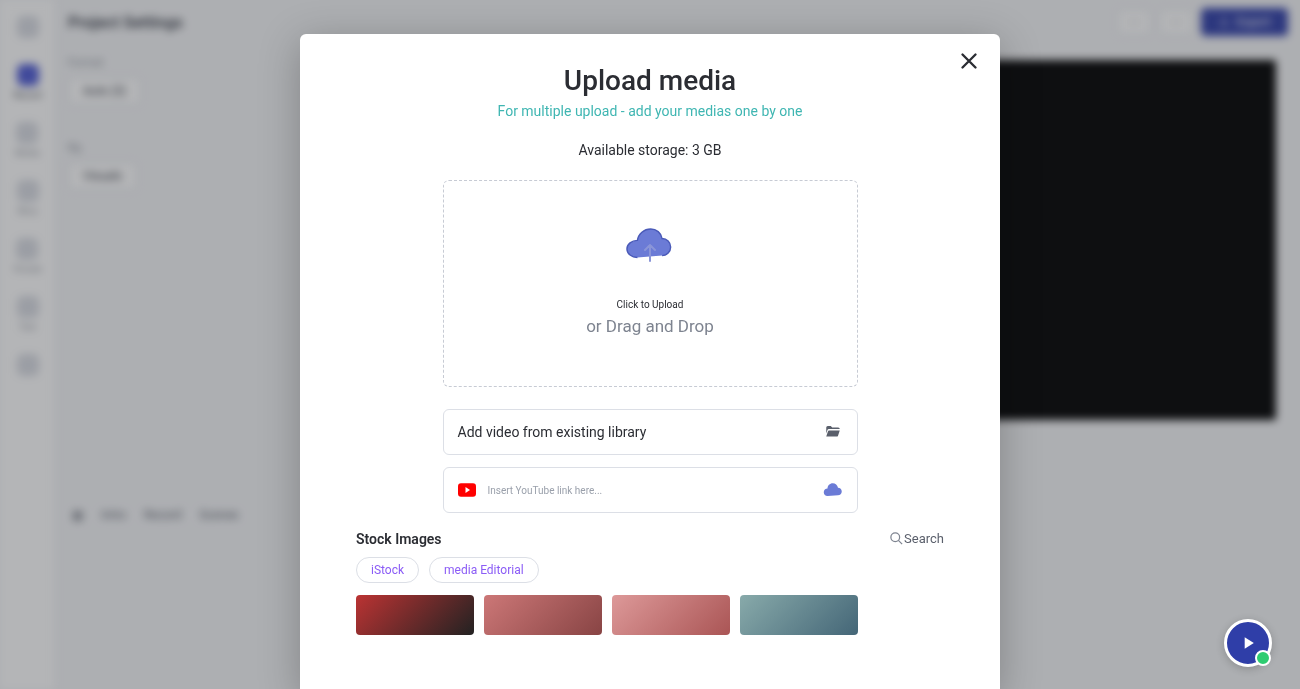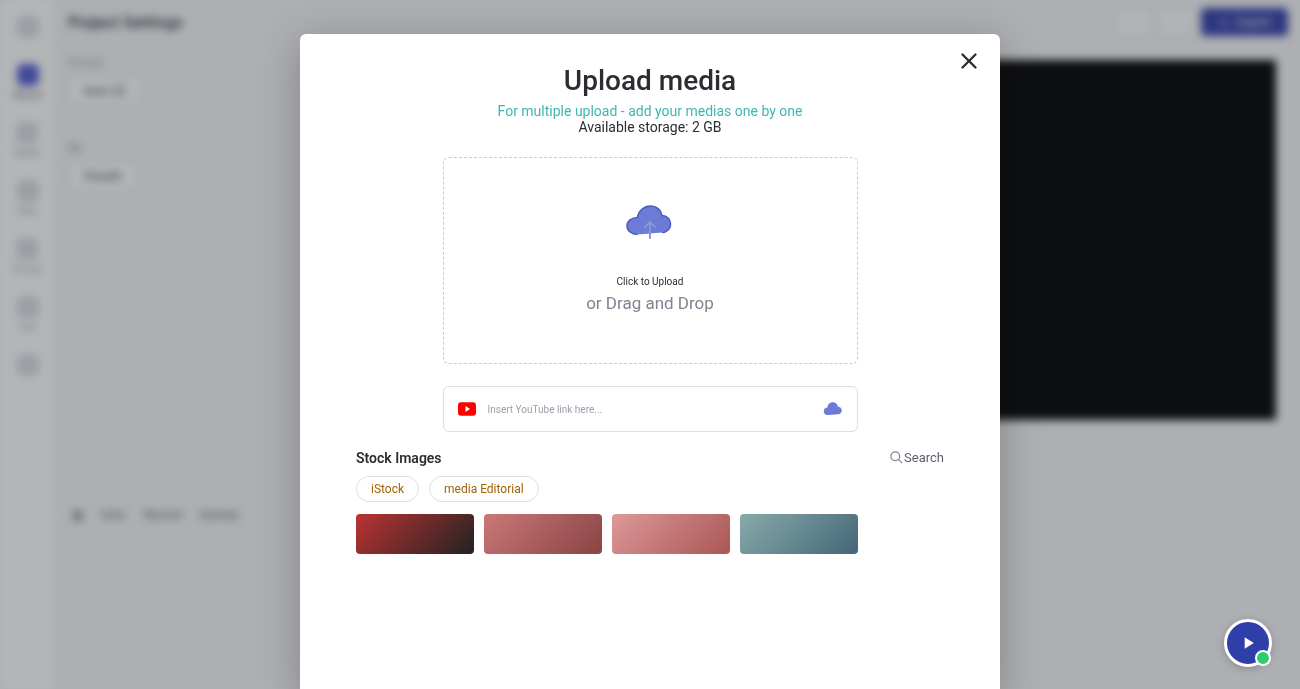--- a/index.html
+++ b/index.html
@@ -31,40 +31,40 @@
 .scrim{position:absolute;inset:0;background:rgba(40,42,50,.35)}
 
 
 .modal-wrap{position:absolute;left:50%;top:34px;transform:translateX(-50%);width:700px;height:660px;background:#fff;border-radius:6px;box-shadow:0 8px 40px rgba(0,0,0,.25);display:flex;flex-direction:column}
 .modal-scroll{overflow-y:auto;padding:30px 56px 18px}
 .modal-scroll::-webkit-scrollbar{width:10px}
 .modal-scroll::-webkit-scrollbar-thumb{background:#c7cbd4;border-radius:5px}
 .modal-close{position:absolute;right:18px;top:14px;width:26px;height:26px;cursor:pointer;color:#2b2d33}
 .modal-close svg{width:100%;height:100%}
 .modal h1{font-size:28px;font-weight:500;color:#2b2d33;text-align:center;margin-bottom:6px}
-.modal .subtitle{font-size:14px;color:#3fb6b2;text-align:center;margin-bottom:0}
+.modal .subtitle{font-size:14px;color:#3fb6b2;text-align:center;margin-bottom:23px}
 .modal .storage{font-size:14px;color:#2b2d33;text-align:center;margin-bottom:22px}
 
 .dropzone{width:415px;margin:0 auto 22px;border:1px dashed #c7cbd4;border-radius:6px;padding:46px 10px 50px;text-align:center;cursor:pointer}
 .dropzone .cloud{display:inline-block;margin-bottom:28px}
 .dropzone .line1{font-size:10px;color:#2b2d33;margin-bottom:6px}
 .dropzone .line2{font-size:17px;color:#7e8490}
 
 .input-row{width:415px;margin:0 auto 12px;border:1px solid #dcdfe6;border-radius:6px;height:46px;display:flex;align-items:center;padding:0 14px;gap:12px;cursor:pointer}
 .input-row .lead-ico{width:18px;flex:none;display:flex;align-items:center;justify-content:center}
 .input-row .label,.input-row input{flex:1;font-size:14px;color:#2b2d33}
 .input-row input{border:none;outline:none;font-size:10px}
 .input-row input::placeholder{color:#9aa0ab}
 .input-row .tail-ico{width:20px;flex:none;display:flex;align-items:center;justify-content:center;color:#7e8490}
 
 .stock-header{display:flex;align-items:flex-start;justify-content:space-between;margin:18px 0 10px}
 .stock-header h3{font-size:14px;font-weight:600;color:#2b2d33}
 .stock-header .search{display:flex;align-items:center;gap:0;font-size:13px;color:#5a5f6b;cursor:pointer}
 .pills{display:flex;gap:10px;margin-bottom:12px}
-.pill{padding:5px 14px;border:1px solid #dcdfe6;border-radius:14px;font-size:12px;color:#a16207;background:#fff;cursor:pointer}
+.pill{padding:5px 14px;border:1px solid #dcdfe6;border-radius:14px;font-size:12px;color:#8b5cf6;background:#fff;cursor:pointer}
 .thumbs{display:flex;gap:10px}
 .thumb{width:118px;height:40px;border-radius:4px;background:#888}
 .thumb:nth-child(1){background:linear-gradient(135deg,#b33,#222)}
 .thumb:nth-child(2){background:linear-gradient(135deg,#c77,#844)}
 .thumb:nth-child(3){background:linear-gradient(135deg,#d99,#a55)}
 .thumb:nth-child(4){background:linear-gradient(135deg,#8aa,#467)}
 
 
 .play-fab{z-index:5}
 </style>
@@ -137,34 +137,42 @@
   <div class="modal-close">
     <svg viewBox="0 0 24 24">
         <path d="M6 6l12 12M18 6L6 18" stroke="currentColor" stroke-width="2.2" stroke-linecap="round"></path>
       </svg>
   </div>
 
   <div class="modal-scroll">
     <h1>Upload media</h1>
     <div class="subtitle">For multiple upload - add your medias one by one</div>
     <div class="storage">
-      <span>Available storage: </span><span>2 GB</span>
+      <span>Available storage: </span><span>3 GB</span>
     </div>
 
     <div class="dropzone">
       <span class="cloud">
         <svg width="48" height="40" viewBox="0 0 48 40">
           <path d="M38 28c5 0 9-4 9-9s-4-9-9-9c-1-6-6-10-12-10C19 0 13 5 12 12c-6 0-11 4-11 9s5 9 11 9" fill="#6b7bd6" stroke="#4a5ab8" stroke-width="1.5" transform="translate(0 2) scale(0.95)"></path>
           <path d="M24 34V18m0 0l-5 5m5-5l5 5" stroke="#8a95d8" stroke-width="2" fill="none" stroke-linecap="round" stroke-linejoin="round"></path>
         </svg>
       </span>
       <div class="line1">Click to Upload</div>
       <div class="line2">or Drag and Drop</div>
     </div>
 
+    <div class="input-row">
+      <span class="label">Add video from existing library</span>
+      <span class="tail-ico">
+        <svg width="18" height="18" viewBox="0 0 24 24" fill="#5a5f6b">
+            <path d="M3 6a2 2 0 012-2h4l2 2h8a2 2 0 012 2H6.5a2 2 0 00-1.9 1.4L3 14V6zm0 12l2.1-6.3A2 2 0 017 10h14l-2.4 7.2A2 2 0 0116.7 18H3z"></path>
+          </svg>
+      </span>
+    </div>
 
     <div class="input-row" style="cursor:text">
       <span class="lead-ico">
         <svg width="18" height="14" viewBox="0 0 24 18">
             <rect width="24" height="18" rx="4" fill="#ff0000"></rect>
             <path d="M10 5v8l6-4z" fill="#fff"></path>
           </svg>
       </span>
       <input type="text" placeholder="Insert YouTube link here..." style="">
       <span class="tail-ico">

